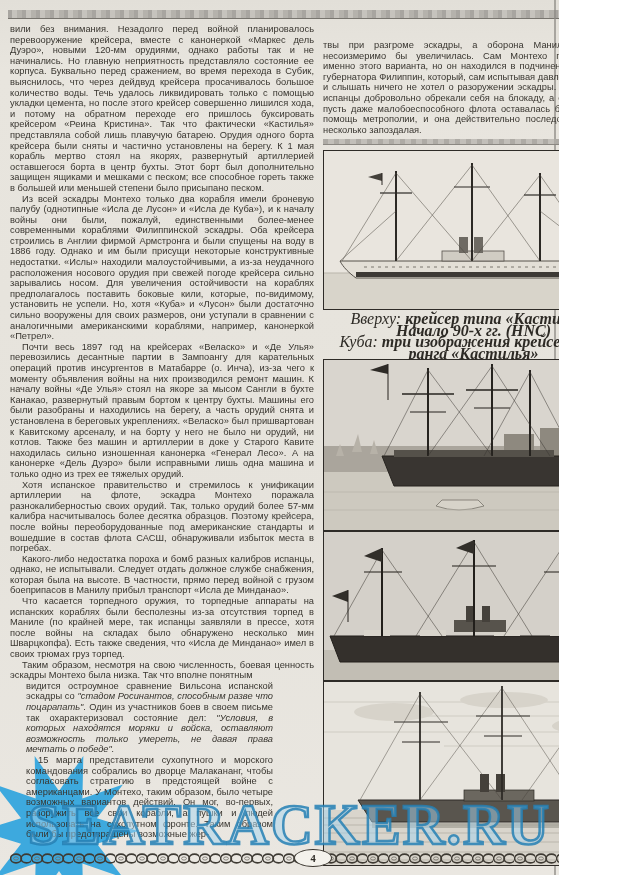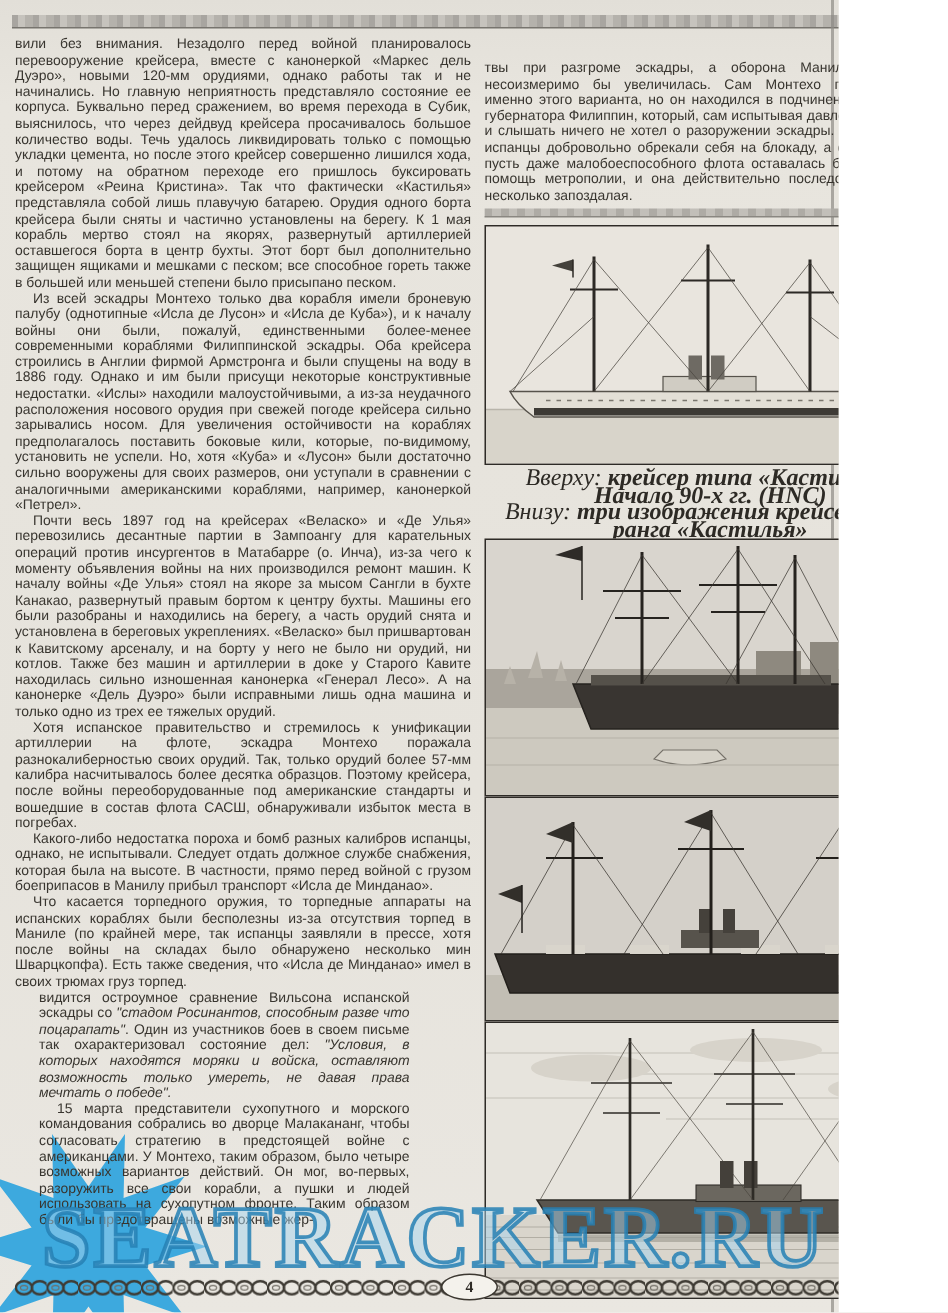--- a/index.html
+++ b/index.html
@@ -51,20 +51,21 @@
   <div class="page-edge-right"></div>
   <div class="star"></div>
 
   <div class="col-left">
     <p class="body noindent">вили без внимания. Незадолго перед войной планировалось перевооружение крейсера, вместе с канонеркой «Маркес дель Дуэро», новыми 120-мм орудиями, однако работы так и не начинались. Но главную неприятность представляло состояние ее корпуса. Буквально перед сражением, во время перехода в Субик, выяснилось, что через дейдвуд крейсера просачивалось большое количество воды. Течь удалось ликвидировать только с помощью укладки цемента, но после этого крейсер совершенно лишился хода, и потому на обратном переходе его пришлось буксировать крейсером «Реина Кристина». Так что фактически «Кастилья» представляла собой лишь плавучую батарею. Орудия одного борта крейсера были сняты и частично установлены на берегу. К 1 мая корабль мертво стоял на якорях, развернутый артиллерией оставшегося борта в центр бухты. Этот борт был дополнительно защищен ящиками и мешками с песком; все способное гореть также в большей или меньшей степени было присыпано песком.</p>
     <p class="body">Из всей эскадры Монтехо только два корабля имели броневую палубу (однотипные «Исла де Лусон» и «Исла де Куба»), и к началу войны они были, пожалуй, единственными более-менее современными кораблями Филиппинской эскадры. Оба крейсера строились в Англии фирмой Армстронга и были спущены на воду в 1886 году. Однако и им были присущи некоторые конструктивные недостатки. «Ислы» находили малоустойчивыми, а из-за неудачного расположения носового орудия при свежей погоде крейсера сильно зарывались носом. Для увеличения остойчивости на кораблях предполагалось поставить боковые кили, которые, по-видимому, установить не успели. Но, хотя «Куба» и «Лусон» были достаточно сильно вооружены для своих размеров, они уступали в сравнении с аналогичными американскими кораблями, например, канонеркой «Петрел».</p>
     <p class="body">Почти весь 1897 год на крейсерах «Веласко» и «Де Улья» перевозились десантные партии в Зампоангу для карательных операций против инсургентов в Матабарре (о. Инча), из-за чего к моменту объявления войны на них производился ремонт машин. К началу войны «Де Улья» стоял на якоре за мысом Сангли в бухте Канакао, развернутый правым бортом к центру бухты. Машины его были разобраны и находились на берегу, а часть орудий снята и установлена в береговых укреплениях. «Веласко» был пришвартован к Кавитскому арсеналу, и на борту у него не было ни орудий, ни котлов. Также без машин и артиллерии в доке у Старого Кавите находилась сильно изношенная канонерка «Генерал Лесо». А на канонерке «Дель Дуэро» были исправными лишь одна машина и только одно из трех ее тяжелых орудий.</p>
     <p class="body">Хотя испанское правительство и стремилось к унификации артиллерии на флоте, эскадра Монтехо поражала разнокалиберностью своих орудий. Так, только орудий более 57-мм калибра насчитывалось более десятка образцов. Поэтому крейсера, после войны переоборудованные под американские стандарты и вошедшие в состав флота САСШ, обнаруживали избыток места в погребах.</p>
     <p class="body">Какого-либо недостатка пороха и бомб разных калибров испанцы, однако, не испытывали. Следует отдать должное службе снабжения, которая была на высоте. В частности, прямо перед войной с грузом боеприпасов в Манилу прибыл транспорт «Исла де Минданао».</p>
     <p class="body">Что касается торпедного оружия, то торпедные аппараты на испанских кораблях были бесполезны из-за отсутствия торпед в Маниле (по крайней мере, так испанцы заявляли в прессе, хотя после войны на складах было обнаружено несколько мин Шварцкопфа). Есть также сведения, что «Исла де Минданао» имел в своих трюмах груз торпед.</p>
+    <p class="body">Таким образом, несмотря на свою численность, боевая ценность эскадры Монтехо была низка. Так что вполне понятным</p>
     <div class="narrow">
       <p class="body noindent"><span>видится остроумное сравнение Вильсона испанской эскадры со </span><span class="quote-italic">"стадом Росинантов, способным разве что поцарапать"</span><span>. Один из участников боев в своем письме так охарактеризовал состояние дел: </span><span class="quote-italic">"Условия, в которых находятся моряки и войска, оставляют возможность только умереть, не давая права мечтать о победе".</span></p>
       <p class="body">15 марта представители сухопутного и морского командования собрались во дворце Малакананг, чтобы согласовать стратегию в предстоящей войне с американцами. У Монтехо, таким образом, было четыре возможных вариантов действий. Он мог, во-первых, разоружить все свои корабли, а пушки и людей использовать на сухопутном фронте. Таким образом были бы предотвращены возможные жер-</p>
     </div>
   </div>
 
   <div class="col-right">
     <p class="body noindent">твы при разгроме эскадры, а оборона Манилы и Кавите несоизмеримо бы увеличилась. Сам Монтехо придерживался именно этого варианта, но он находился в подчинении у Военного губернатора Филиппин, который, сам испытывая давление Мадрида, и слышать ничего не хотел о разоружении эскадры. В этом случае испанцы добровольно обрекали себя на блокаду, а с сохранением пусть даже малобоеспособного флота оставалась бы надежда на помощь метрополии, и она действительно последовала, правда, несколько запоздалая.</p>
     <div class="divider"></div>
 
@@ -95,21 +96,21 @@
           <line x1="16" y1="110" x2="72" y2="60"></line>
             <line x1="278" y1="108" x2="216" y2="60"></line>
         </g>
         <polygon points="58,30 44,26 58,22" fill="#44413b"></polygon>
         <line x1="58" y1="22" x2="58" y2="34" stroke="#2c2925" stroke-width="1"></line>
       </svg>
     </figure>
 
     <div class="caption">
       <div><span>Вверху:</span><b> крейсер типа «Кастилья».  Начало 90-х гг. (HNC)</b></div>
-      <div><span>Внизу:</span><b> три изображения крейсера 9-го ранга «Кастилья»</b></div>
+      <div><span>Куба:</span><b> три изображения крейсера 9-го ранга «Кастилья»</b></div>
     </div>
 
     <figure class="photo ph2" style="margin:0">
       <svg width="298" height="170" viewBox="0 0 298 170">
         <rect width="298" height="170" fill="#d9d5ce"></rect>
         <rect y="86" width="298" height="30" fill="#aaa59c"></rect>
         <g fill="#8e897f">
           <rect x="180" y="74" width="30" height="22"></rect>
             <rect x="216" y="68" width="22" height="28"></rect>
           <rect x="244" y="76" width="34" height="20"></rect>

